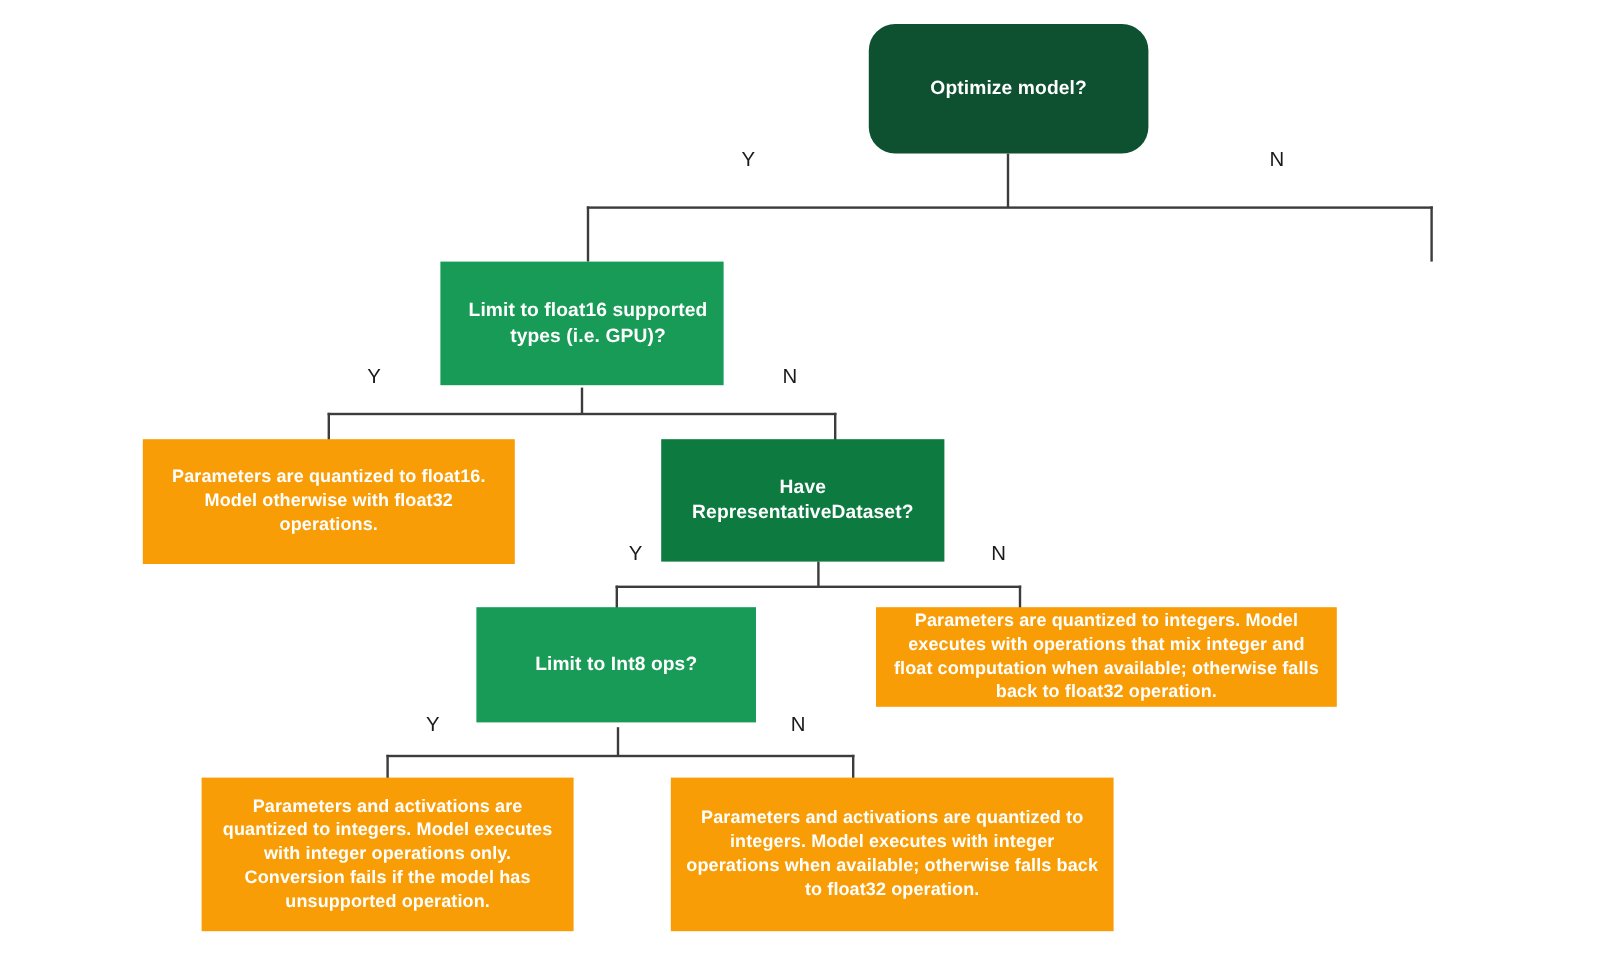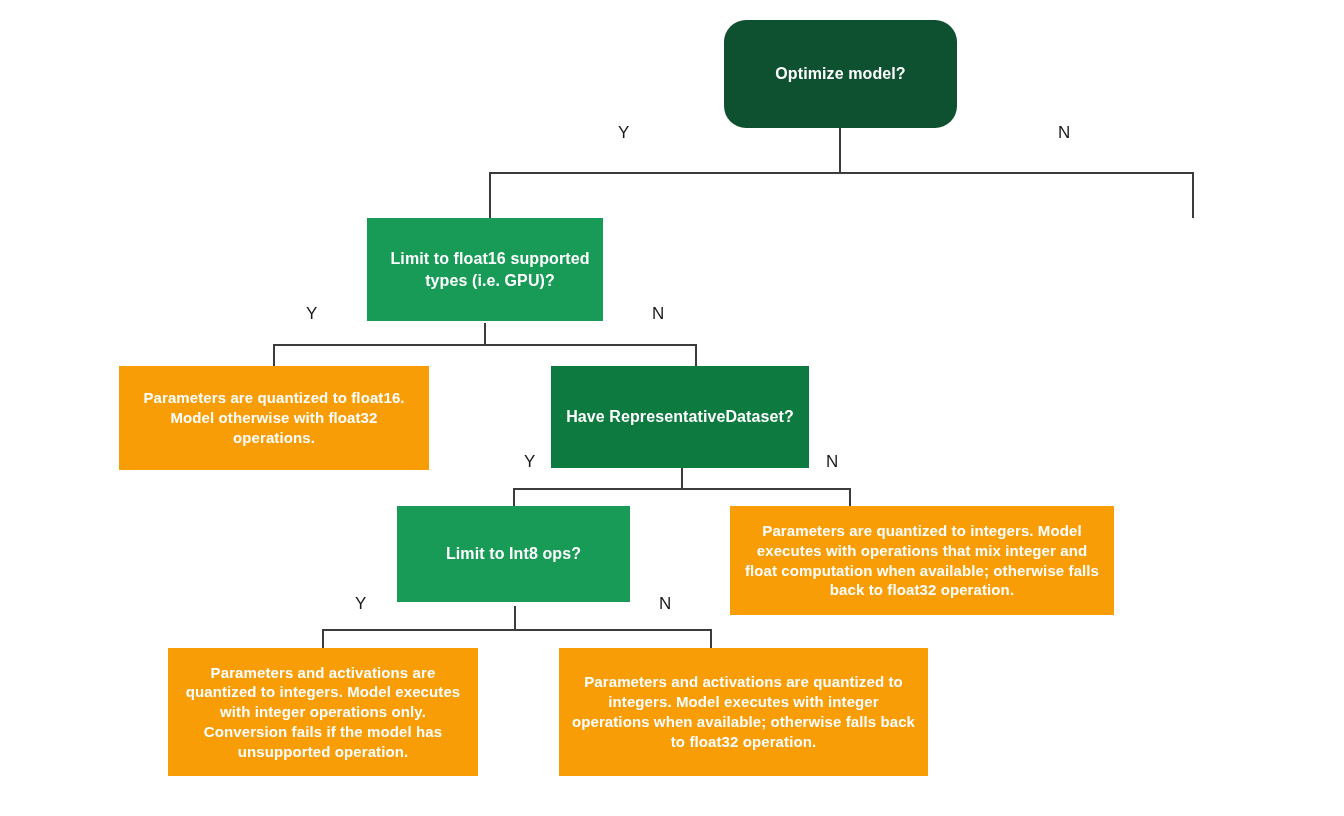--- a/index.html
+++ b/index.html
@@ -75,33 +75,33 @@
   <div class="line line-v" style="left:484px; top:323px; height:22px;"></div>
   <div class="line line-h" style="left:273px; top:344px; width:424px;"></div>
   <div class="line line-v" style="left:273px; top:344px; height:23px;"></div>
   <div class="line line-v" style="left:695px; top:344px; height:23px;"></div>
 
   <div class="edge-label" style="left:306px; top:305px;">Y</div>
   <div class="edge-label" style="left:652px; top:305px;">N</div>
 
   <div class="node node-terminal-orange" style="left:119px; top:366px; width:310px; height:104px;">Parameters are quantized to float16. Model otherwise with float32 operations.</div>
 
-  <div class="node node-decision-mid" style="left:551px; top:366px; width:258px; height:102px;">Have RepresentativeDataset?</div>
+  <div class="node node-decision-mid" style="left:551px; top:366px; width:236px; height:102px;">Have RepresentativeDataset?</div>
 
   <div class="line line-v" style="left:681px; top:468px; height:21px;"></div>
   <div class="line line-h" style="left:513px; top:488px; width:338px;"></div>
   <div class="line line-v" style="left:513px; top:488px; height:19px;"></div>
   <div class="line line-v" style="left:849px; top:488px; height:19px;"></div>
 
   <div class="edge-label" style="left:524px; top:453px;">Y</div>
   <div class="edge-label" style="left:826px; top:453px;">N</div>
 
   <div class="node node-decision-lite" style="left:397px; top:506px; width:233px; height:96px;">Limit to Int8 ops?</div>
 
-  <div class="node node-terminal-orange" style="left:730px; top:506px; width:384px; height:109px;">Parameters are quantized to integers. Model executes with operations that mix integer and float computation when available; otherwise falls back to float32 operation.</div>
+  <div class="node node-terminal-orange" style="left:730px; top:506px; width:384px; height:83px;">Parameters are quantized to integers. Model executes with operations that mix integer and float computation when available; otherwise falls back to float32 operation.</div>
 
   <div class="line line-v" style="left:514px; top:606px; height:24px;"></div>
   <div class="line line-h" style="left:322px; top:629px; width:390px;"></div>
   <div class="line line-v" style="left:322px; top:629px; height:20px;"></div>
   <div class="line line-v" style="left:710px; top:629px; height:20px;"></div>
 
   <div class="edge-label" style="left:355px; top:595px;">Y</div>
   <div class="edge-label" style="left:659px; top:595px;">N</div>
 
   <div class="node node-terminal-orange" style="left:168px; top:648px; width:310px; height:128px;">Parameters and activations are quantized to integers. Model executes with integer operations only. Conversion fails if the model has unsupported operation.</div>

